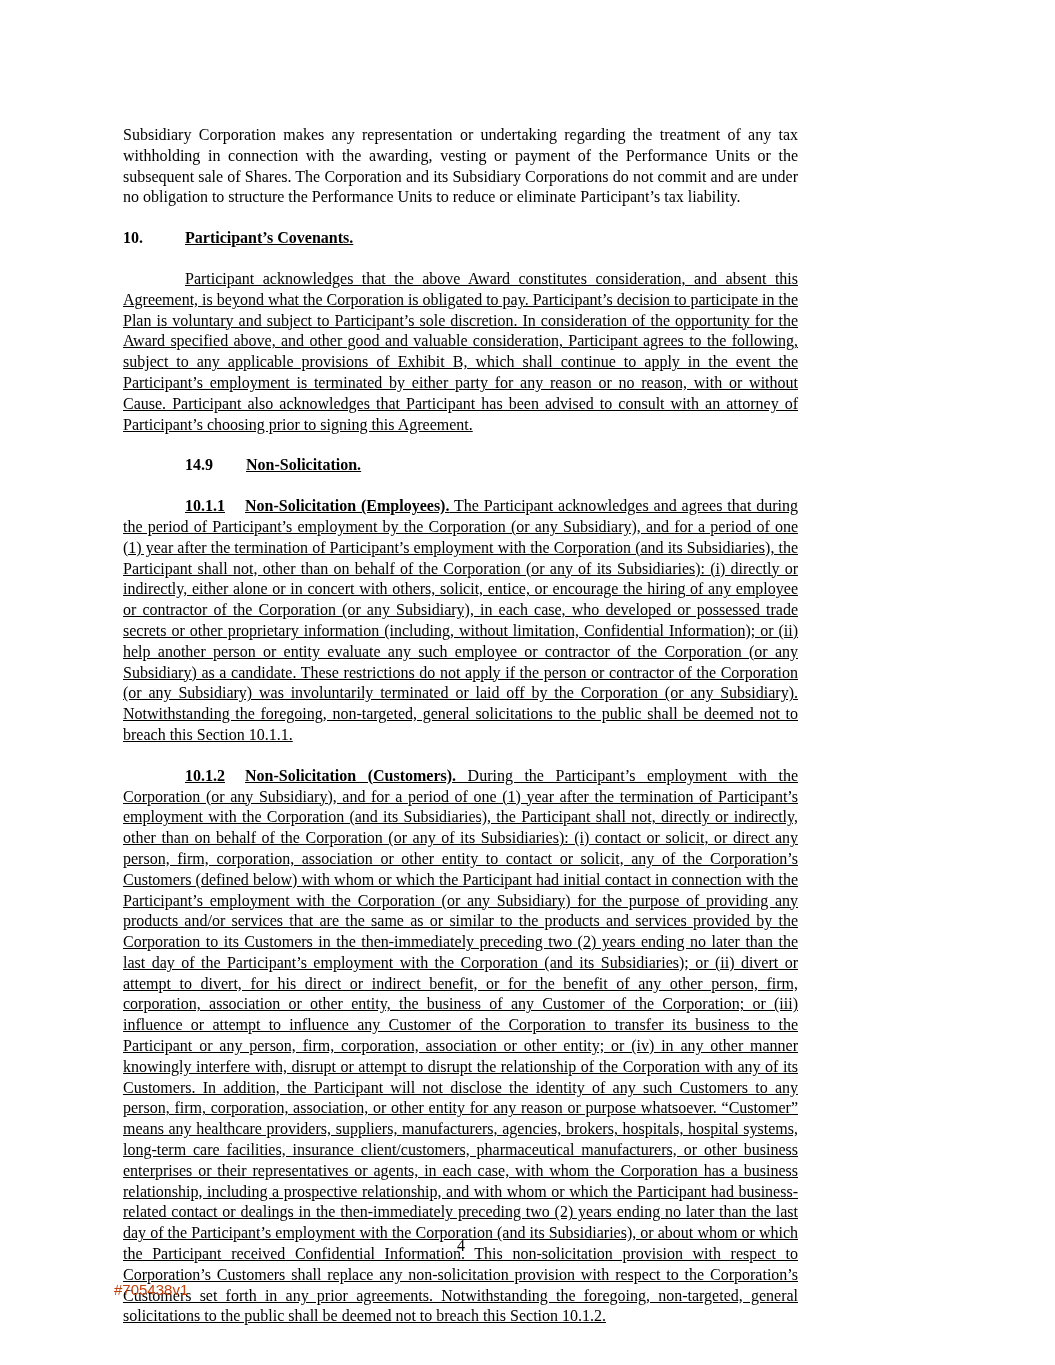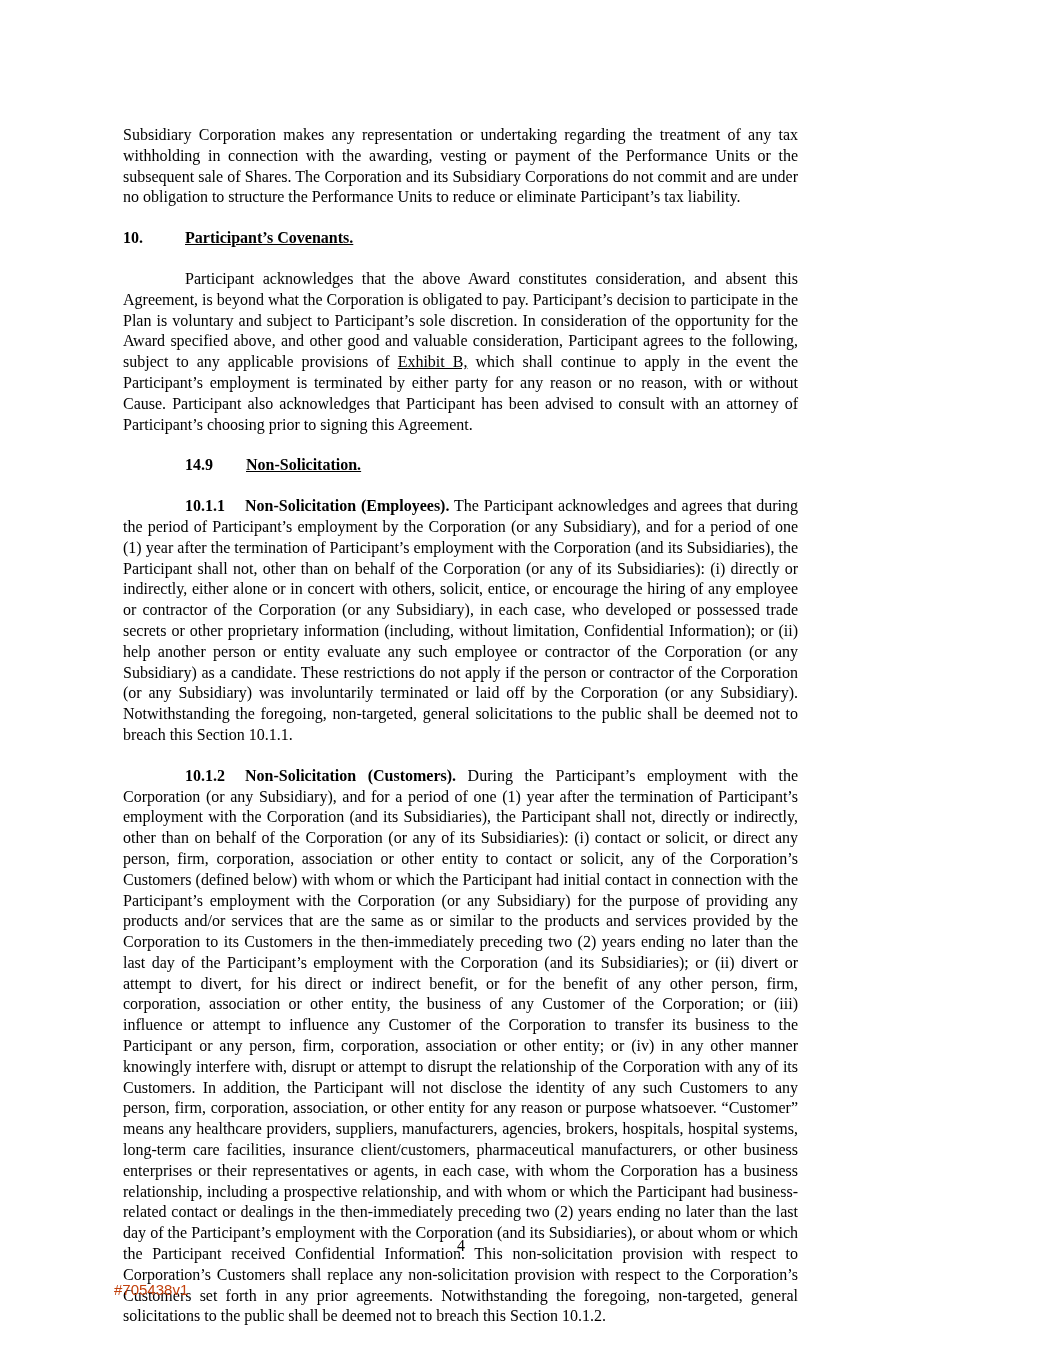--- a/index.html
+++ b/index.html
@@ -20,21 +20,21 @@
     padding: 125px 124px 0 123px;
     overflow: hidden;
   }
   .doc p {
     margin: 0;
     text-align: justify;
   }
   .para-gap { margin-top: 20px !important; }
   .bold { font-weight: bold; }
   .underline { text-decoration: underline; }
-  .indent-first { text-indent: 62px; }
+  .indent-first { text-indent: 62px; text-decoration: underline; }
   .heading-line { text-align: right; }
   .sub-indent { padding-left: 62px; }
   .tab-lg { display: inline-block; width: 42px; }
   .tab-md { display: inline-block; width: 33px; }
   .tab-sm { display: inline-block; width: 20px; }
   .footer-page-number {
     position: absolute;
     top: 1236px;
     left: 0;
     width: 100%;

